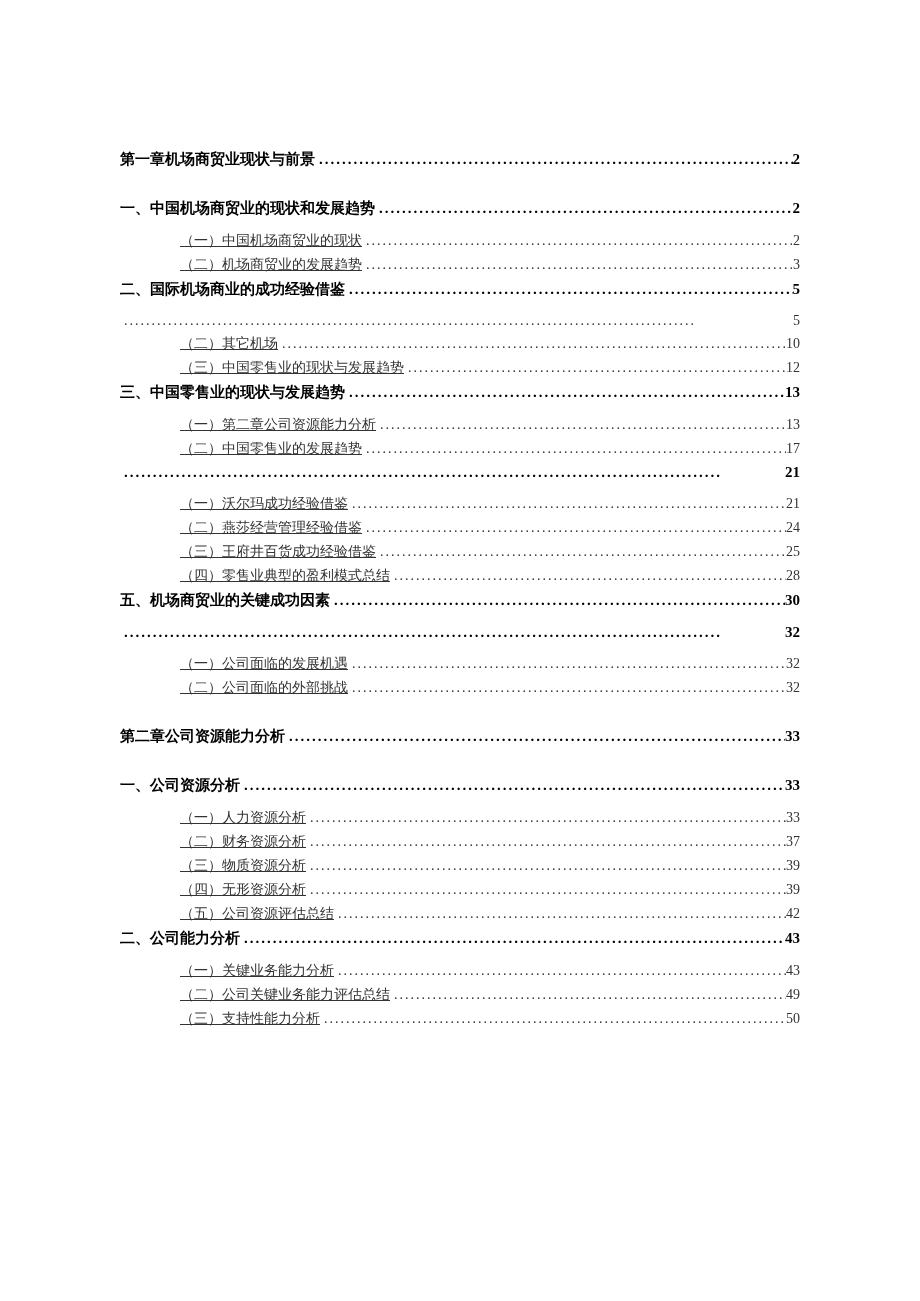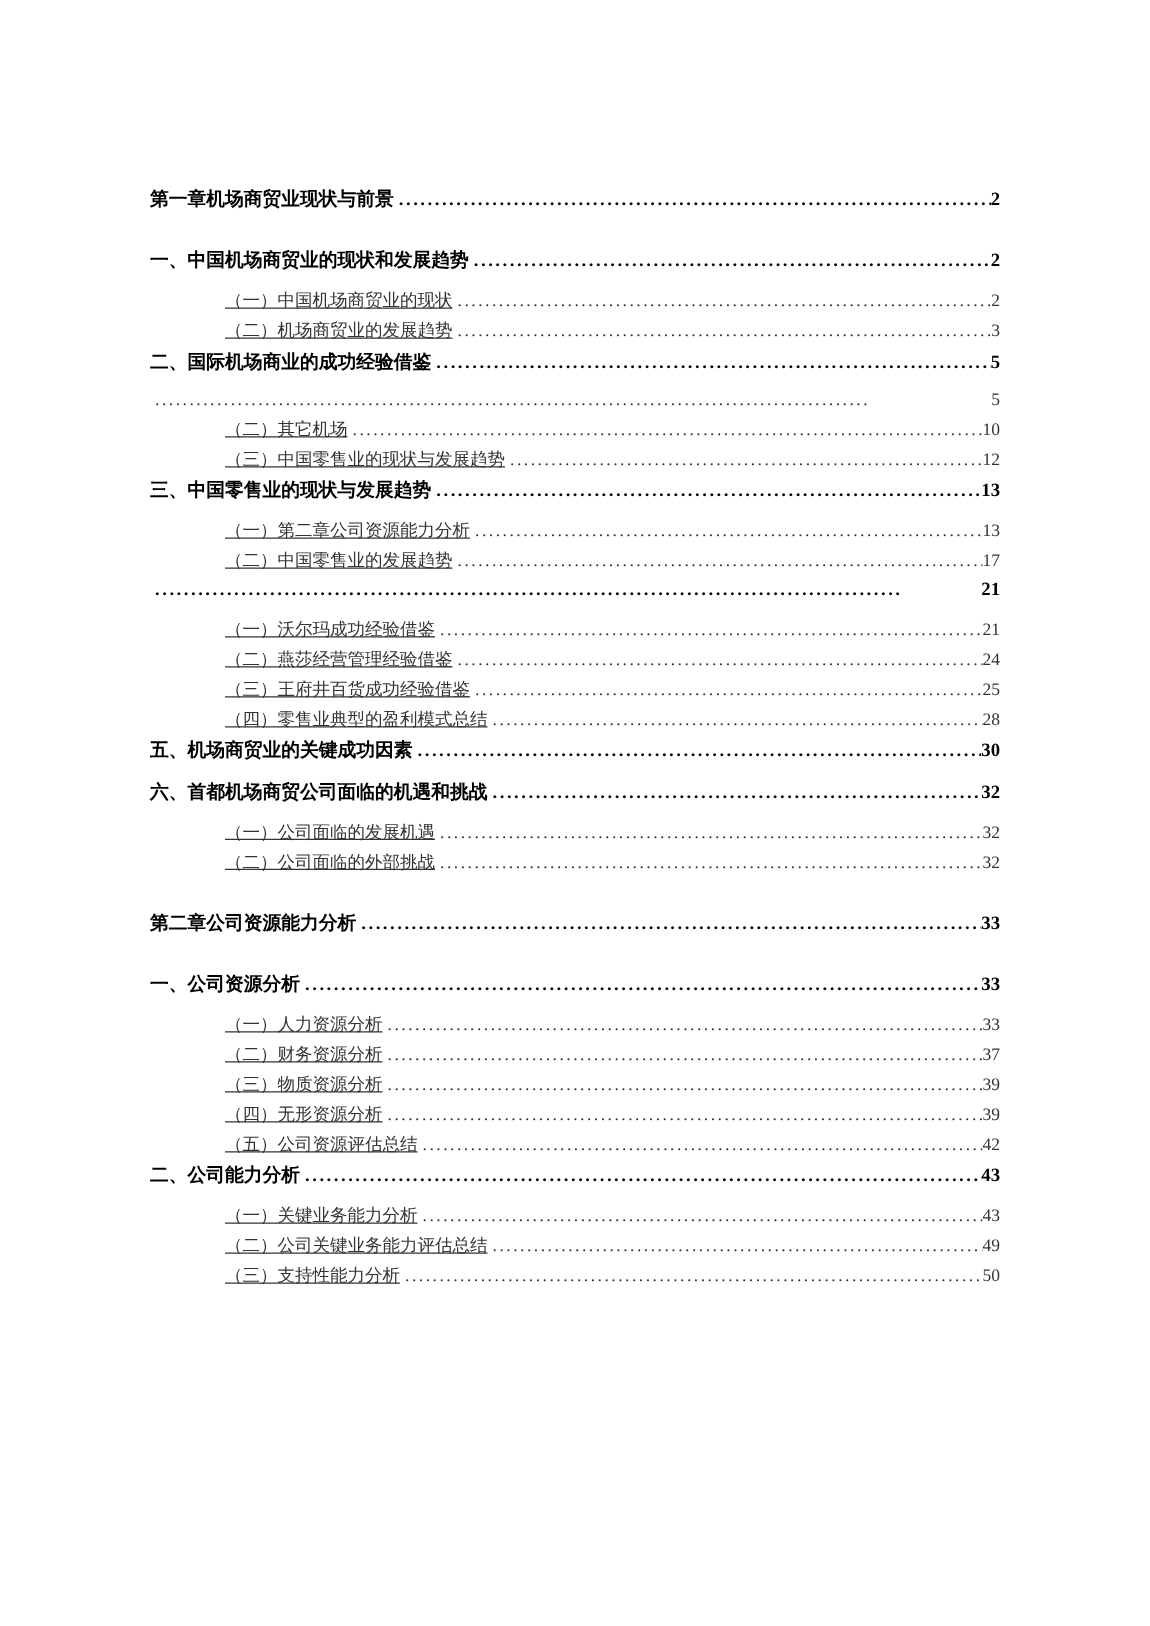--- a/index.html
+++ b/index.html
@@ -144,21 +144,20 @@
         <span class="toc-title-text">（四）零售业典型的盈利模式总结</span>
         <span class="toc-leader">........................................................................................................</span>
         <span class="toc-page">28</span>
       </div>
       <div class="toc-entry toc-level-2">
         <span class="toc-title-text">五、机场商贸业的关键成功因素</span>
         <span class="toc-leader">........................................................................................................</span>
         <span class="toc-page">30</span>
       </div>
       <div class="toc-entry toc-level-2">
-        <span class="toc-title-text">六、首都机场商贸公司面临的机遇和挑战</span>
         <span class="toc-leader">........................................................................................................</span>
         <span class="toc-page">32</span>
       </div>
       <div class="toc-entry toc-level-3">
         <span class="toc-title-text">（一）公司面临的发展机遇</span>
         <span class="toc-leader">........................................................................................................</span>
         <span class="toc-page">32</span>
       </div>
       <div class="toc-entry toc-level-3">
         <span class="toc-title-text">（二）公司面临的外部挑战</span>

